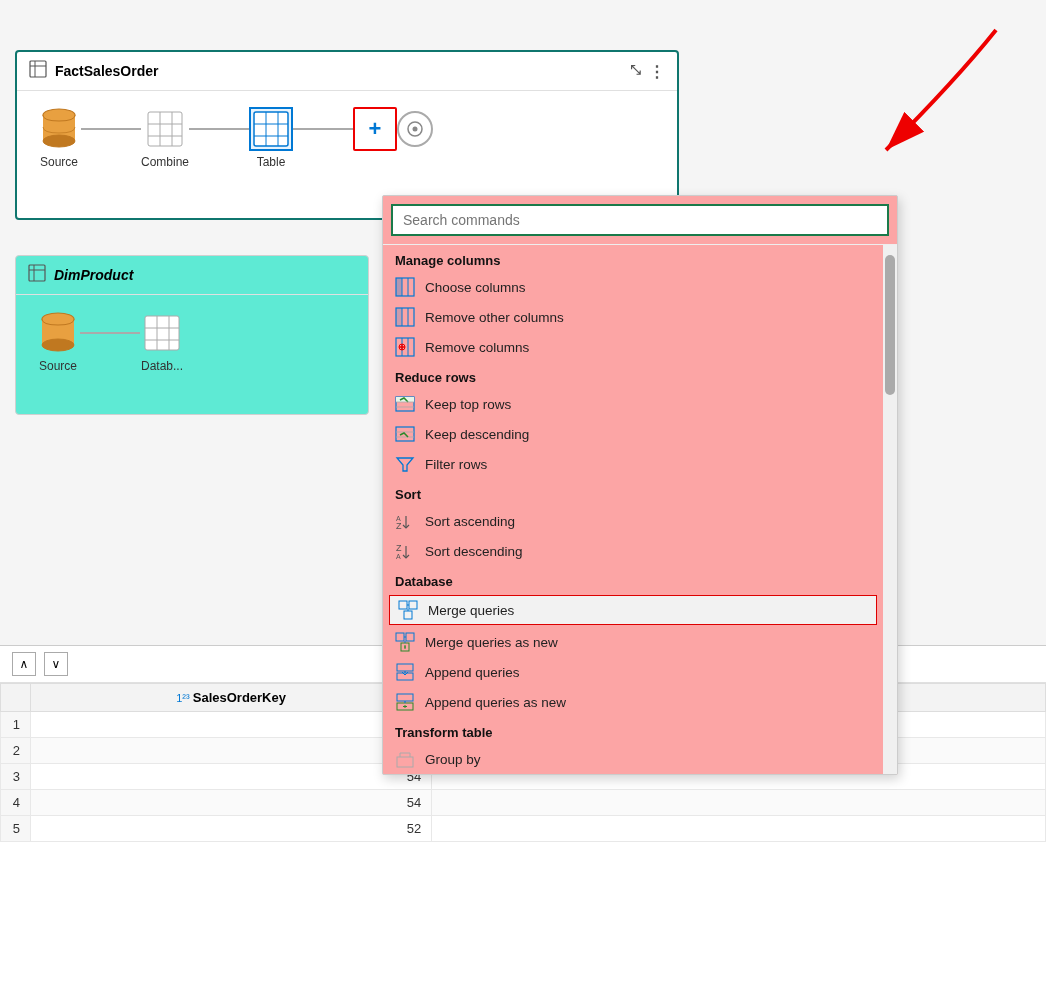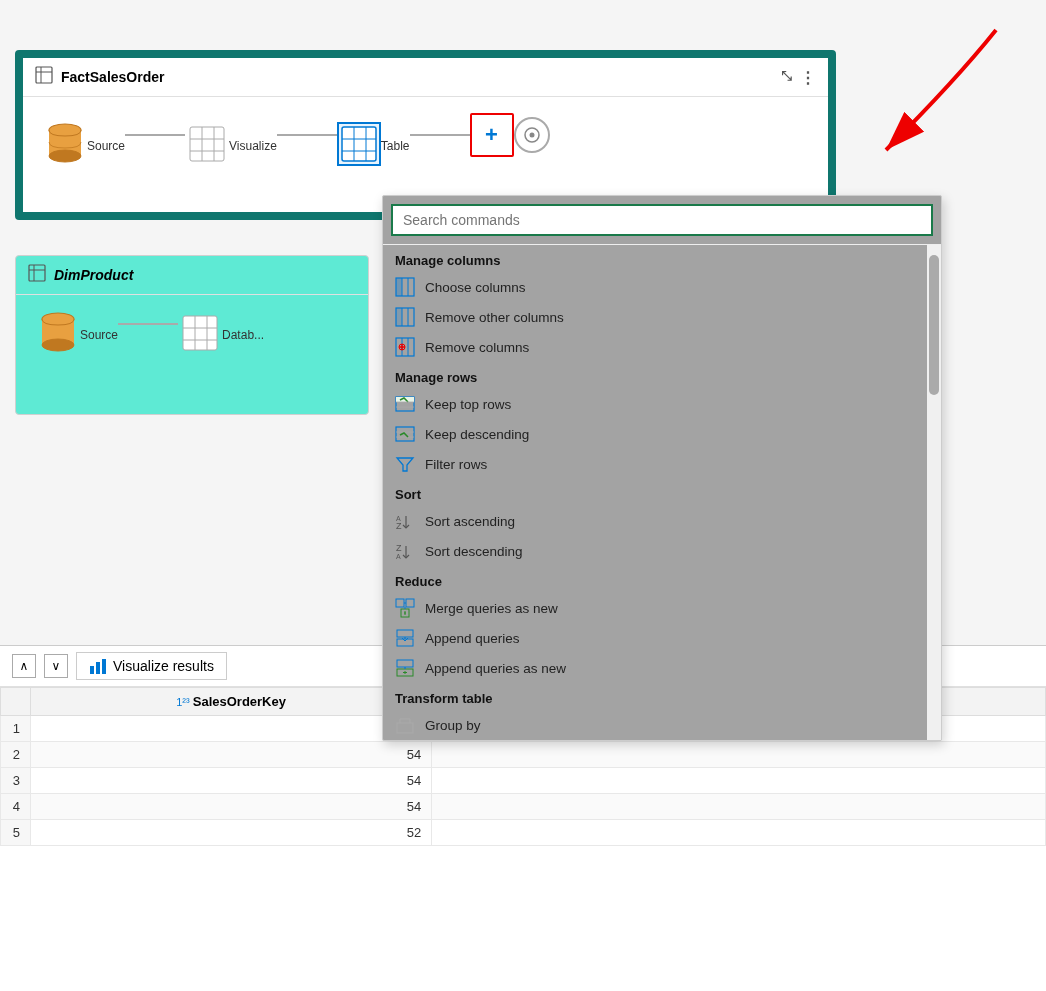--- a/index.html
+++ b/index.html
@@ -20,24 +20,24 @@
       width: 1046px;
       height: 660px;
       background: #f5f5f5;
     }
 
     
     .card-fact {
       position: absolute;
       top: 50px;
       left: 15px;
-      width: 821px;
+      width: 664px;
       height: 170px;
       background: white;
-      border: 8px solid #0f766e;
+      border: 2px solid #0f766e;
       border-radius: 4px;
     }
 
     .card-header {
       display: flex;
       align-items: center;
       padding: 8px 12px;
       border-bottom: 1px solid #e0e0e0;
       font-weight: 600;
       font-size: 14px;
@@ -57,20 +57,21 @@
 
     .card-body {
       display: flex;
       align-items: center;
       padding: 16px 20px;
       gap: 0;
     }
 
     .step-item {
       display: flex;
+      flex-direction: column;
       align-items: center;
       position: relative;
     }
 
     .step-icon {
       width: 44px;
       height: 44px;
       display: flex;
       align-items: center;
       justify-content: center;
@@ -229,22 +230,22 @@
       color: #666;
       background: #f7f7f7;
       min-width: 30px;
     }
 
     
     .dropdown-menu {
       position: absolute;
       top: 195px;
       left: 382px;
-      width: 560px;
-      background: #a3a3a3;
+      width: 516px;
+      background: #fca5a5;
       border: 1px solid #ccc;
       box-shadow: 2px 4px 12px rgba(0,0,0,0.18);
       z-index: 100;
       border-radius: 2px;
     }
 
     .search-box {
       padding: 8px;
       border-bottom: 1px solid #eee;
     }
@@ -357,21 +358,21 @@
     <div class="step-item">
       <div class="step-icon">
         <svg width="36" height="36" viewBox="0 0 36 36">
           <rect x="1" y="1" width="34" height="34" rx="2" fill="white" stroke="#aaa" stroke-width="1"></rect>
           <line x1="1" y1="13" x2="35" y2="13" stroke="#aaa" stroke-width="1"></line>
           <line x1="1" y1="25" x2="35" y2="25" stroke="#aaa" stroke-width="1"></line>
           <line x1="13" y1="1" x2="13" y2="35" stroke="#aaa" stroke-width="1"></line>
           <line x1="25" y1="1" x2="25" y2="35" stroke="#aaa" stroke-width="1"></line>
         </svg>
       </div>
-      <span class="step-label">Visualize</span>
+      <span class="step-label">Combine</span>
     </div>
 
     <div class="step-connector"></div>
 
     <div class="step-item">
       <div class="step-icon" style="border: 2px solid #0078d4; background: #e8f4fd; padding:2px;">
         <svg width="36" height="36" viewBox="0 0 36 36">
           <rect x="1" y="1" width="34" height="34" rx="2" fill="white" stroke="#0078d4" stroke-width="1.5"></rect>
           <line x1="1" y1="13" x2="35" y2="13" stroke="#0078d4" stroke-width="1"></line>
           <line x1="1" y1="25" x2="35" y2="25" stroke="#0078d4" stroke-width="1"></line>
@@ -486,21 +487,21 @@
           <line x1="7" y1="1" x2="7" y2="19" stroke="#0078d4" stroke-width="1"></line>
           <line x1="13" y1="1" x2="13" y2="19" stroke="#0078d4" stroke-width="1"></line>
           <line x1="4" y1="10" x2="10" y2="10" stroke="#e00" stroke-width="1.5"></line>
           <line x1="7" y1="7" x2="7" y2="13" stroke="#e00" stroke-width="1.5"></line>
           <circle cx="7" cy="10" r="3" fill="none" stroke="#e00" stroke-width="1"></circle>
         </svg>
       </span>
       <span>Remove columns</span>
     </div>
 
-    <div class="menu-section-label">Manage rows</div>
+    <div class="menu-section-label">Reduce rows</div>
     <div class="menu-item">
       <span class="menu-icon">
         <svg width="20" height="20" viewBox="0 0 20 20">
           <rect x="1" y="3" width="18" height="14" fill="none" stroke="#0078d4" stroke-width="1.2"></rect>
           <rect x="1" y="3" width="18" height="5" fill="#e8f4e8"></rect>
           <polyline points="5,6 9,4 13,8" fill="none" stroke="#2a8a2a" stroke-width="1.5"></polyline>
           <line x1="1" y1="8" x2="19" y2="8" stroke="#aaa" stroke-width="0.8"></line>
           <line x1="1" y1="13" x2="19" y2="13" stroke="#aaa" stroke-width="0.8"></line>
         </svg>
       </span>
@@ -543,22 +544,34 @@
         <svg width="20" height="20" viewBox="0 0 20 20">
           <text x="1" y="10" font-size="9" fill="#555">Z</text>
           <text x="1" y="18" font-size="7" fill="#555">A</text>
           <line x1="11" y1="5" x2="11" y2="17" stroke="#555" stroke-width="1.2"></line>
           <polyline points="8,14 11,17 14,14" fill="none" stroke="#555" stroke-width="1.2"></polyline>
         </svg>
       </span>
       <span>Sort descending</span>
     </div>
 
-    <div class="menu-section-label">Reduce</div>
-
+    <div class="menu-section-label">Database</div>
+
+    <div class="menu-item highlighted">
+      <span class="menu-icon">
+        <svg width="20" height="20" viewBox="0 0 20 20">
+          <rect x="1" y="1" width="8" height="8" fill="none" stroke="#0078d4" stroke-width="1"></rect>
+          <rect x="11" y="1" width="8" height="8" fill="none" stroke="#0078d4" stroke-width="1"></rect>
+          <rect x="6" y="11" width="8" height="8" fill="none" stroke="#0078d4" stroke-width="1"></rect>
+          <line x1="9" y1="5" x2="11" y2="5" stroke="#0078d4" stroke-width="1"></line>
+          <line x1="10" y1="9" x2="10" y2="11" stroke="#0078d4" stroke-width="1"></line>
+        </svg>
+      </span>
+      <span>Merge queries</span>
+    </div>
 
     <div class="menu-item">
       <span class="menu-icon">
         <svg width="20" height="20" viewBox="0 0 20 20">
           <rect x="1" y="1" width="8" height="8" fill="none" stroke="#0078d4" stroke-width="1"></rect>
           <rect x="11" y="1" width="8" height="8" fill="none" stroke="#0078d4" stroke-width="1"></rect>
           <rect x="6" y="11" width="8" height="8" fill="none" stroke="#2a8a2a" stroke-width="1"></rect>
           <line x1="9" y1="5" x2="11" y2="5" stroke="#0078d4" stroke-width="1"></line>
           <line x1="10" y1="9" x2="10" y2="11" stroke="#0078d4" stroke-width="1"></line>
           <line x1="9" y1="15" x2="11" y2="15" stroke="#2a8a2a" stroke-width="1"></line>
@@ -607,28 +620,20 @@
     <div class="scrollbar-area">
       <div class="scrollbar-thumb"></div>
     </div>
   </div>
 </div>
 
 <div class="bottom-panel">
   <div class="bottom-toolbar">
     <button class="nav-button">∧</button>
     <button class="nav-button">∨</button>
-    <button class="visualize-btn">
-      <svg width="18" height="18" viewBox="0 0 18 18">
-        <rect x="1" y="9" width="4" height="8" fill="#0078d4"></rect>
-        <rect x="7" y="5" width="4" height="12" fill="#0078d4"></rect>
-        <rect x="13" y="2" width="4" height="15" fill="#0078d4"></rect>
-      </svg>
-      <span>Visualize results</span>
-    </button>
   </div>
 
   <div style="overflow-x:auto;">
     <table class="data-table">
       <thead>
         <tr>
           <th style="width:30px; background:#f3f3f3;"></th>
           <th>
             <span class="col-header-type">1²³ </span>
             <span>SalesOrderKey</span>

